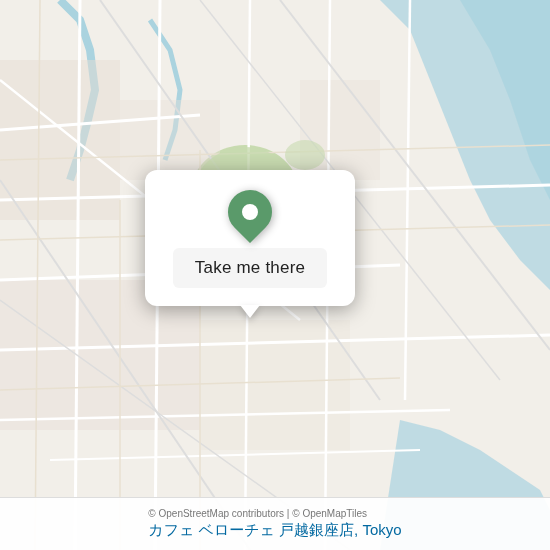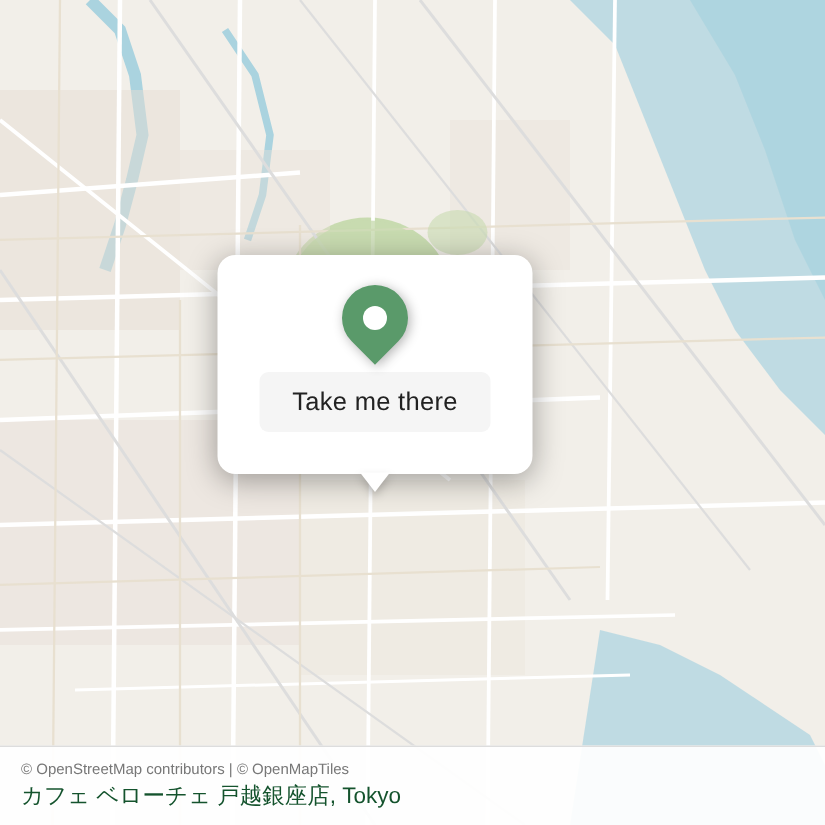--- a/index.html
+++ b/index.html
@@ -25,21 +25,21 @@
       position: absolute;
       top: 170px;
       left: 145px;
       width: 210px;
       background: white;
       border-radius: 12px;
       box-shadow: 0 4px 20px rgba(0,0,0,0.35);
       display: flex;
       flex-direction: column;
       align-items: center;
-      padding: 20px 20px 28px;
+      padding: 20px 20px 18px;
       z-index: 10;
     }
 
     #popup-card::after {
       content: '';
       position: absolute;
       bottom: -12px;
       left: 50%;
       transform: translateX(-50%);
       width: 0;
@@ -88,38 +88,38 @@
     #bottom-bar {
       position: absolute;
       bottom: 0;
       left: 0;
       width: 100%;
       background: rgba(255,255,255,0.92);
       border-top: 1px solid #ddd;
       padding: 10px 14px 10px 14px;
       display: flex;
       align-items: center;
-      justify-content: space-between;
+      justify-content: center;
       z-index: 20;
     }
 
     #bottom-left {
       display: flex;
       flex-direction: column;
       gap: 2px;
     }
 
     #attribution {
       font-size: 10px;
       color: #777;
     }
 
     #location-label {
       font-size: 15px;
-      color: #14532d;
+      color: #0369a1;
       font-weight: 400;
     }
 
     #moovit-logo {
       display: flex;
       align-items: center;
       gap: 4px;
     }
 
     .moovit-m {

